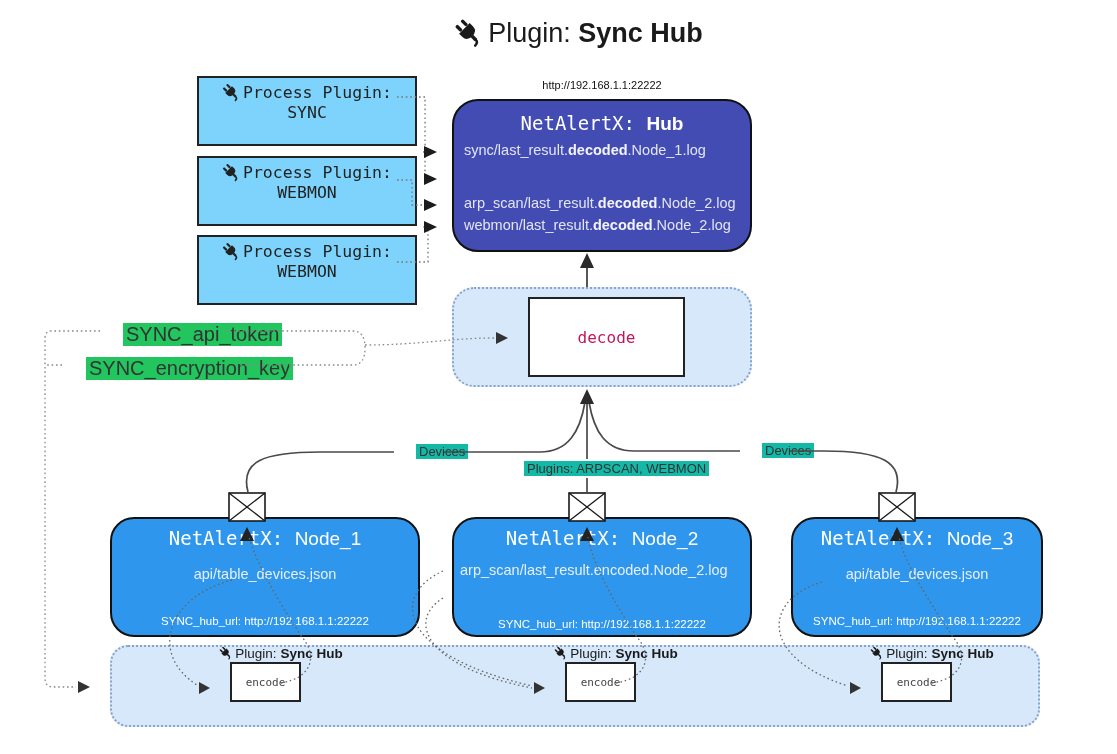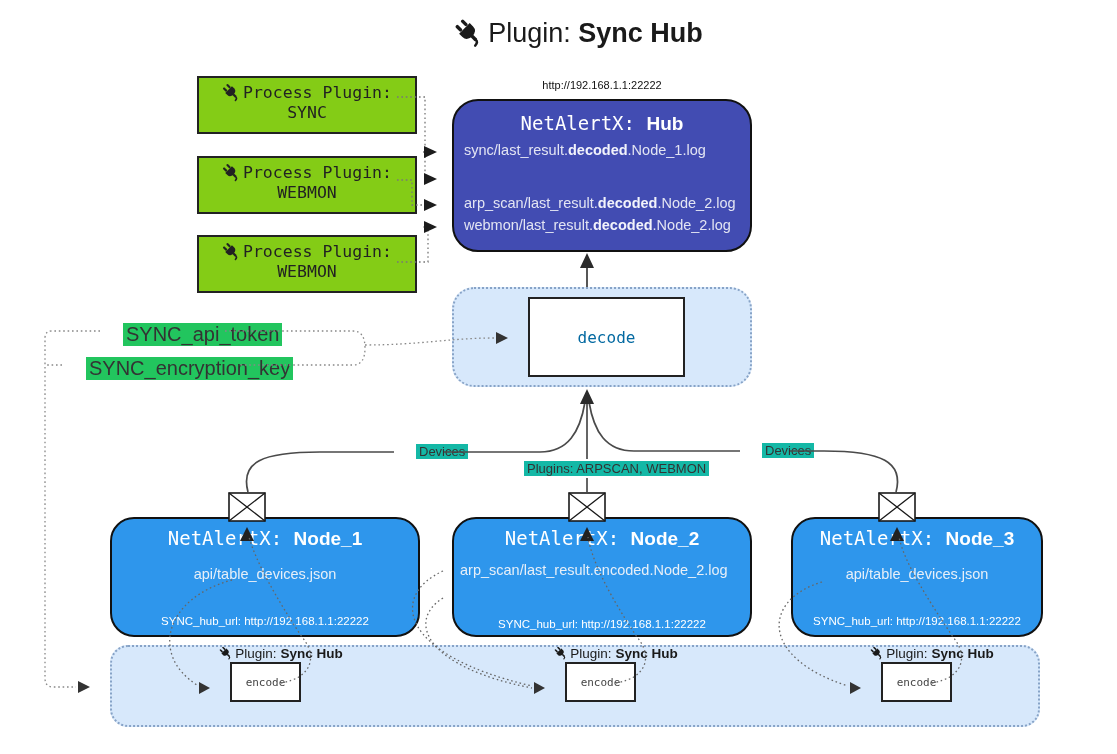--- a/index.html
+++ b/index.html
@@ -7,53 +7,53 @@
           font-family:"Liberation Sans",sans-serif;overflow:hidden;}
   .abs{position:absolute;margin-left:20px;}
   .mono{font-family:"DejaVu Sans Mono","Liberation Mono",monospace;}
 
   
   #main-title{left:0;top:18px;width:1117px;text-align:center;font-size:27px;color:#1a1a1a;}
   #main-title .plug{width:30px;height:30px;vertical-align:-6px;margin-right:4px;}
   #main-title b{font-weight:700;}
 
   
-  .proc-box{left:177px;width:220px;height:58px;border:2px solid #222;background:#84cc16;
+  .proc-box{left:177px;width:220px;height:70px;border:2px solid #222;background:#7dd3fc;
             box-sizing:border-box;text-align:center;color:#222;}
   .proc-box .l1{margin-top:5px;font-size:16.5px;white-space:nowrap;}
   .proc-box .l2{font-size:16.5px;margin-top:1px;}
   .proc-box .plug{width:19px;height:19px;vertical-align:-4px;margin-right:2px;}
 
   
   #hub-url{left:432px;top:79px;width:300px;text-align:center;font-size:11px;color:#111;}
   #hub-box{left:432px;top:99px;width:300px;height:153px;background:#424CB2;
            border:2px solid #111;border-radius:26px;box-sizing:border-box;}
   #hub-title{left:432px;top:112px;width:300px;text-align:center;color:#fff;font-size:19px;}
   #hub-title .bold-name{font-weight:700;font-family:"Liberation Sans",sans-serif;}
   .hub-log{left:444px;width:288px;height:20px;font-size:14.5px;color:#E3E5F3;white-space:nowrap;}
   .hub-log b{color:#F2F3FB;}
 
   
   #decode-panel{left:432px;top:287px;width:300px;height:100px;background:#D7E8FB;
                 border:2px dotted #87a3c7;border-radius:22px;box-sizing:border-box;}
   #decode-box{left:508px;top:297px;width:157px;height:80px;background:#fff;border:2px solid #222;
               box-sizing:border-box;display:flex;align-items:center;justify-content:center;
-              font-size:16px;color:#0369a1;}
+              font-size:16px;color:#be185d;}
 
   
   .tok{font-size:20px;color:#333;background:#22c55e;padding:0 3px;white-space:nowrap;}
 
   
   .edge-label{font-size:13px;color:#333;background:#14b8a6;padding:0 3px;white-space:nowrap;}
 
   
   .node-box{top:517px;height:120px;background:#2E96EC;border:2px solid #111;
             border-radius:24px;box-sizing:border-box;}
   .node-title{top:527px;text-align:center;color:#fff;font-size:19px;white-space:nowrap;}
-  .node-title .bold-name{font-weight:700;font-family:"Liberation Sans",sans-serif;}
+  .node-title .bold-name{font-weight:400;font-family:"Liberation Sans",sans-serif;}
   .node-file{font-size:14.5px;color:#E7EFF8;white-space:nowrap;}
   .node-url{font-size:11.5px;color:#fff;text-align:center;white-space:nowrap;}
 
   
   #encode-bar{left:90px;top:645px;width:930px;height:82px;background:#D7E8FB;
               border:2px dotted #87a3c7;border-radius:18px;box-sizing:border-box;}
   .enc-label{top:646px;width:170px;text-align:center;font-size:13.5px;color:#1a1a1a;white-space:nowrap;}
   .enc-label .plug{width:14px;height:14px;vertical-align:-2px;margin-right:2px;}
   .enc-label b{font-weight:700;}
   .enc-box{top:662px;width:71px;height:40px;background:#fff;border:2px solid #222;

